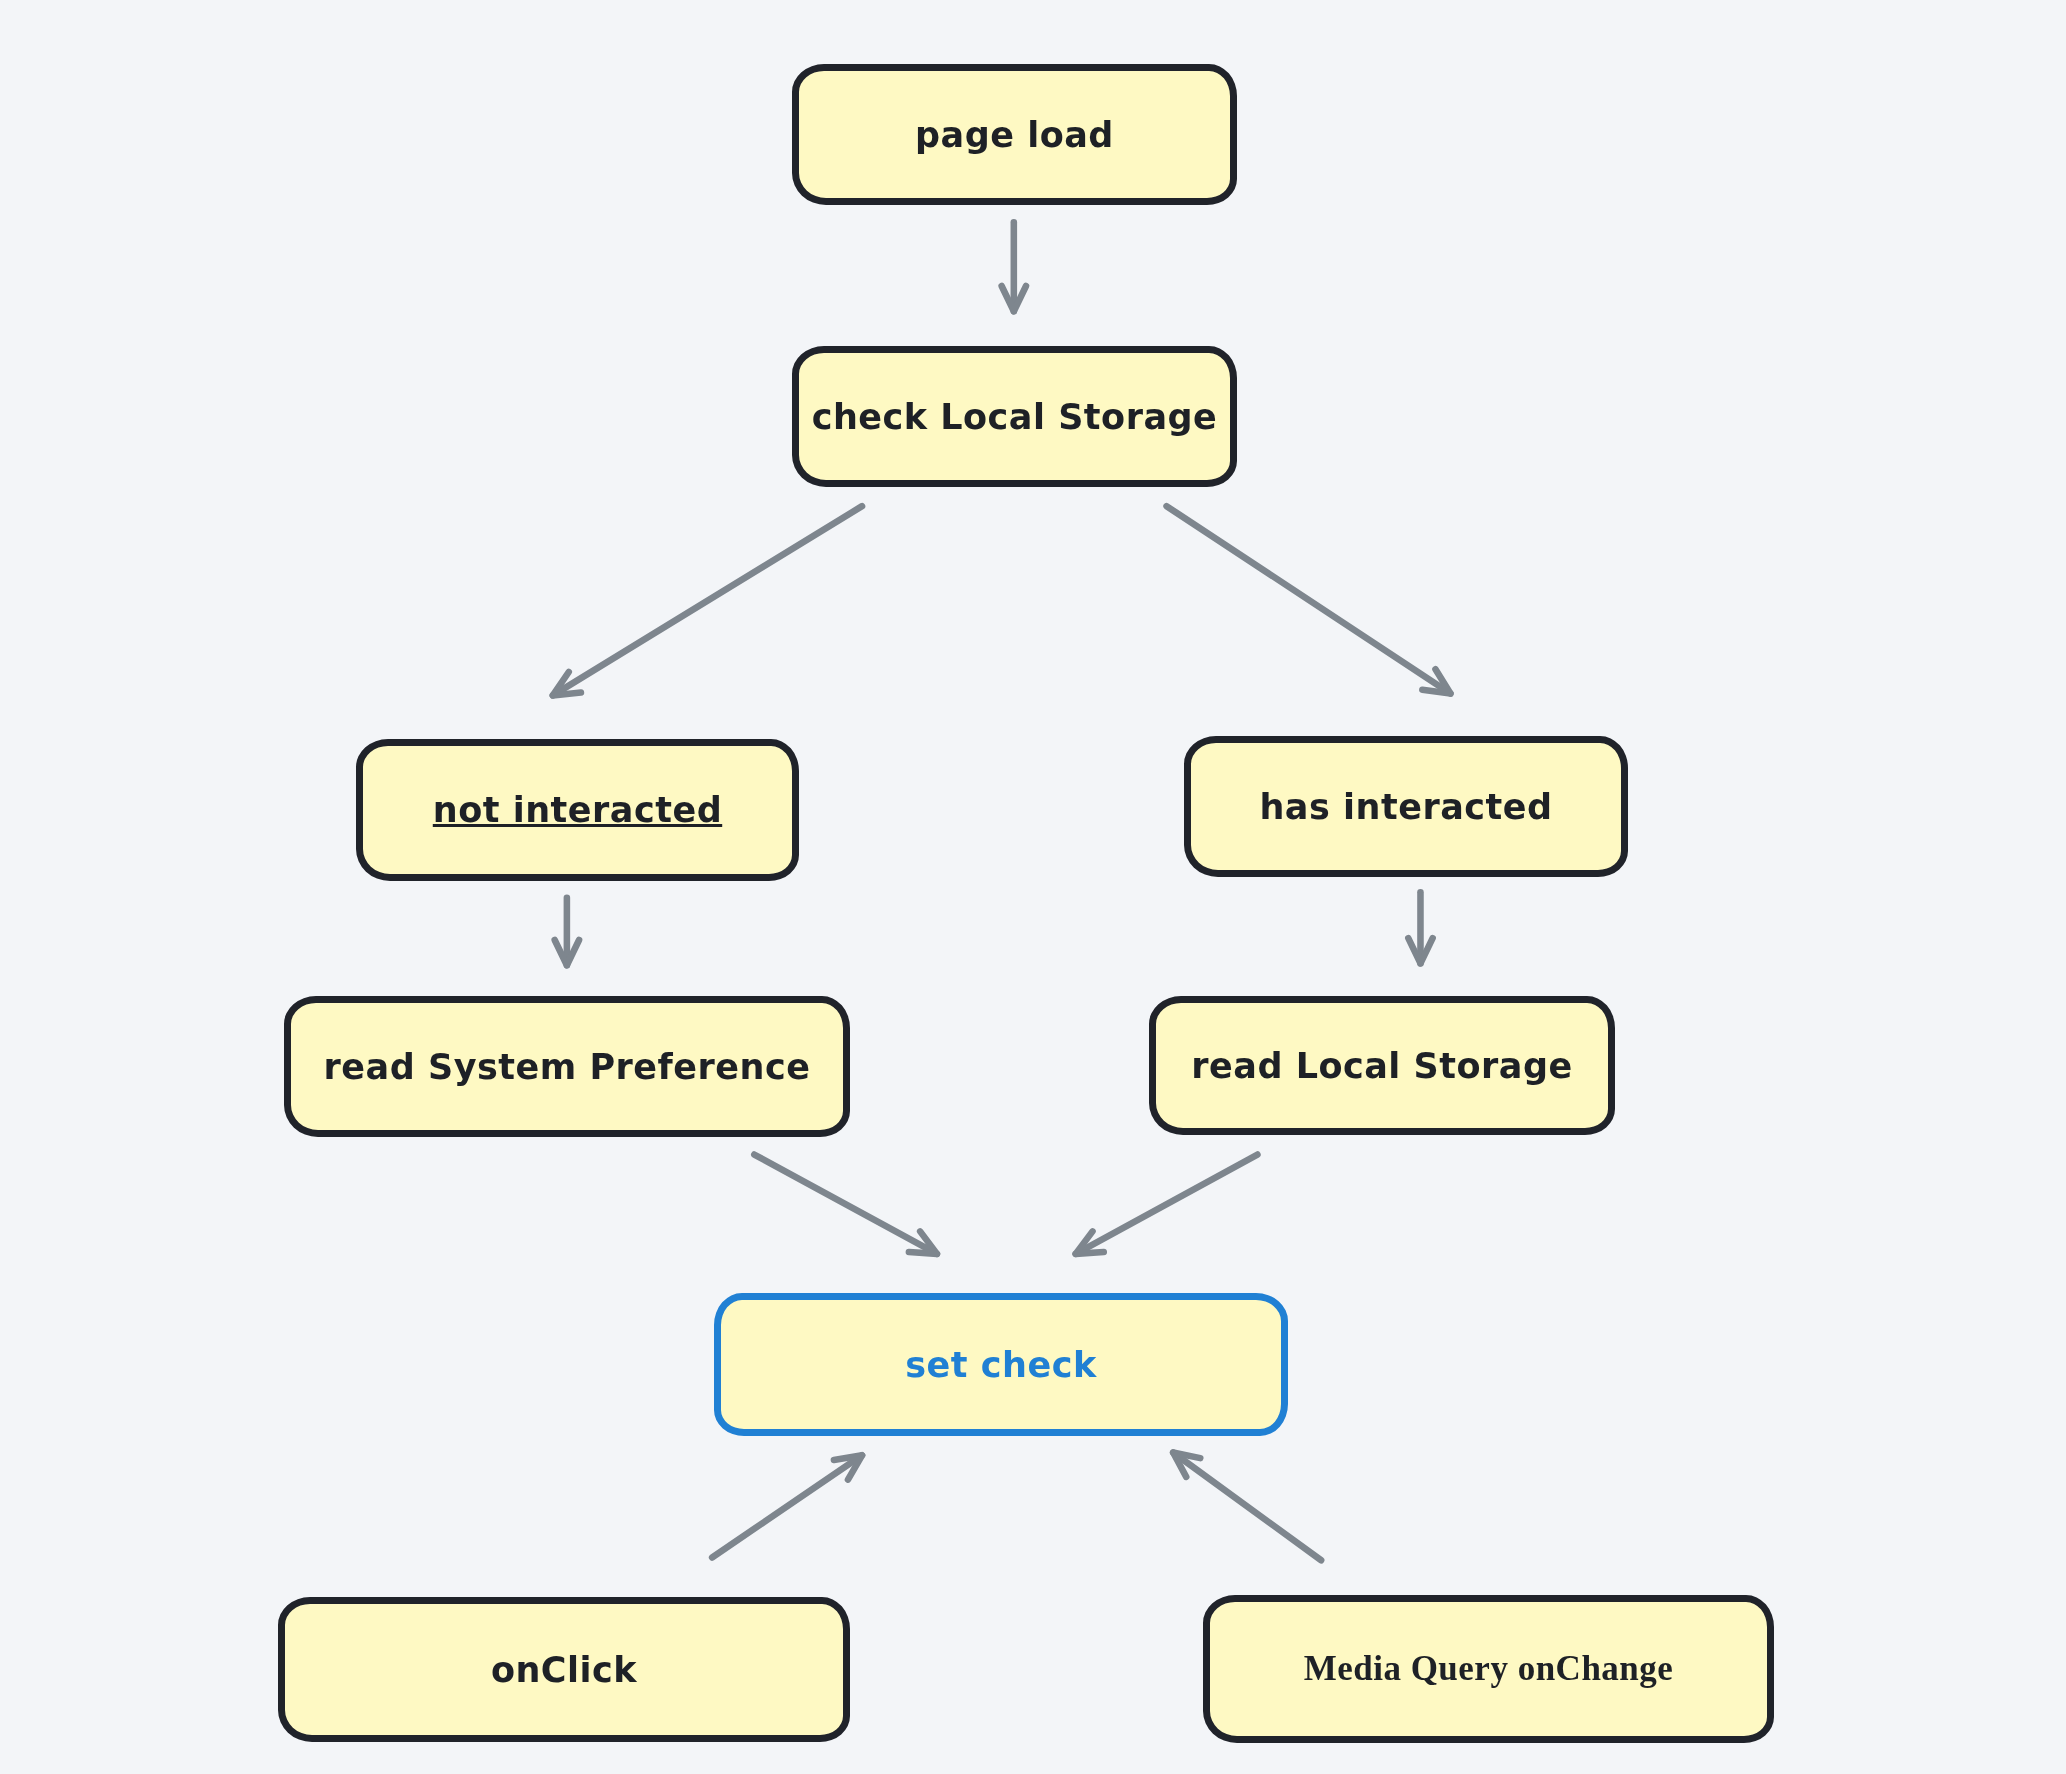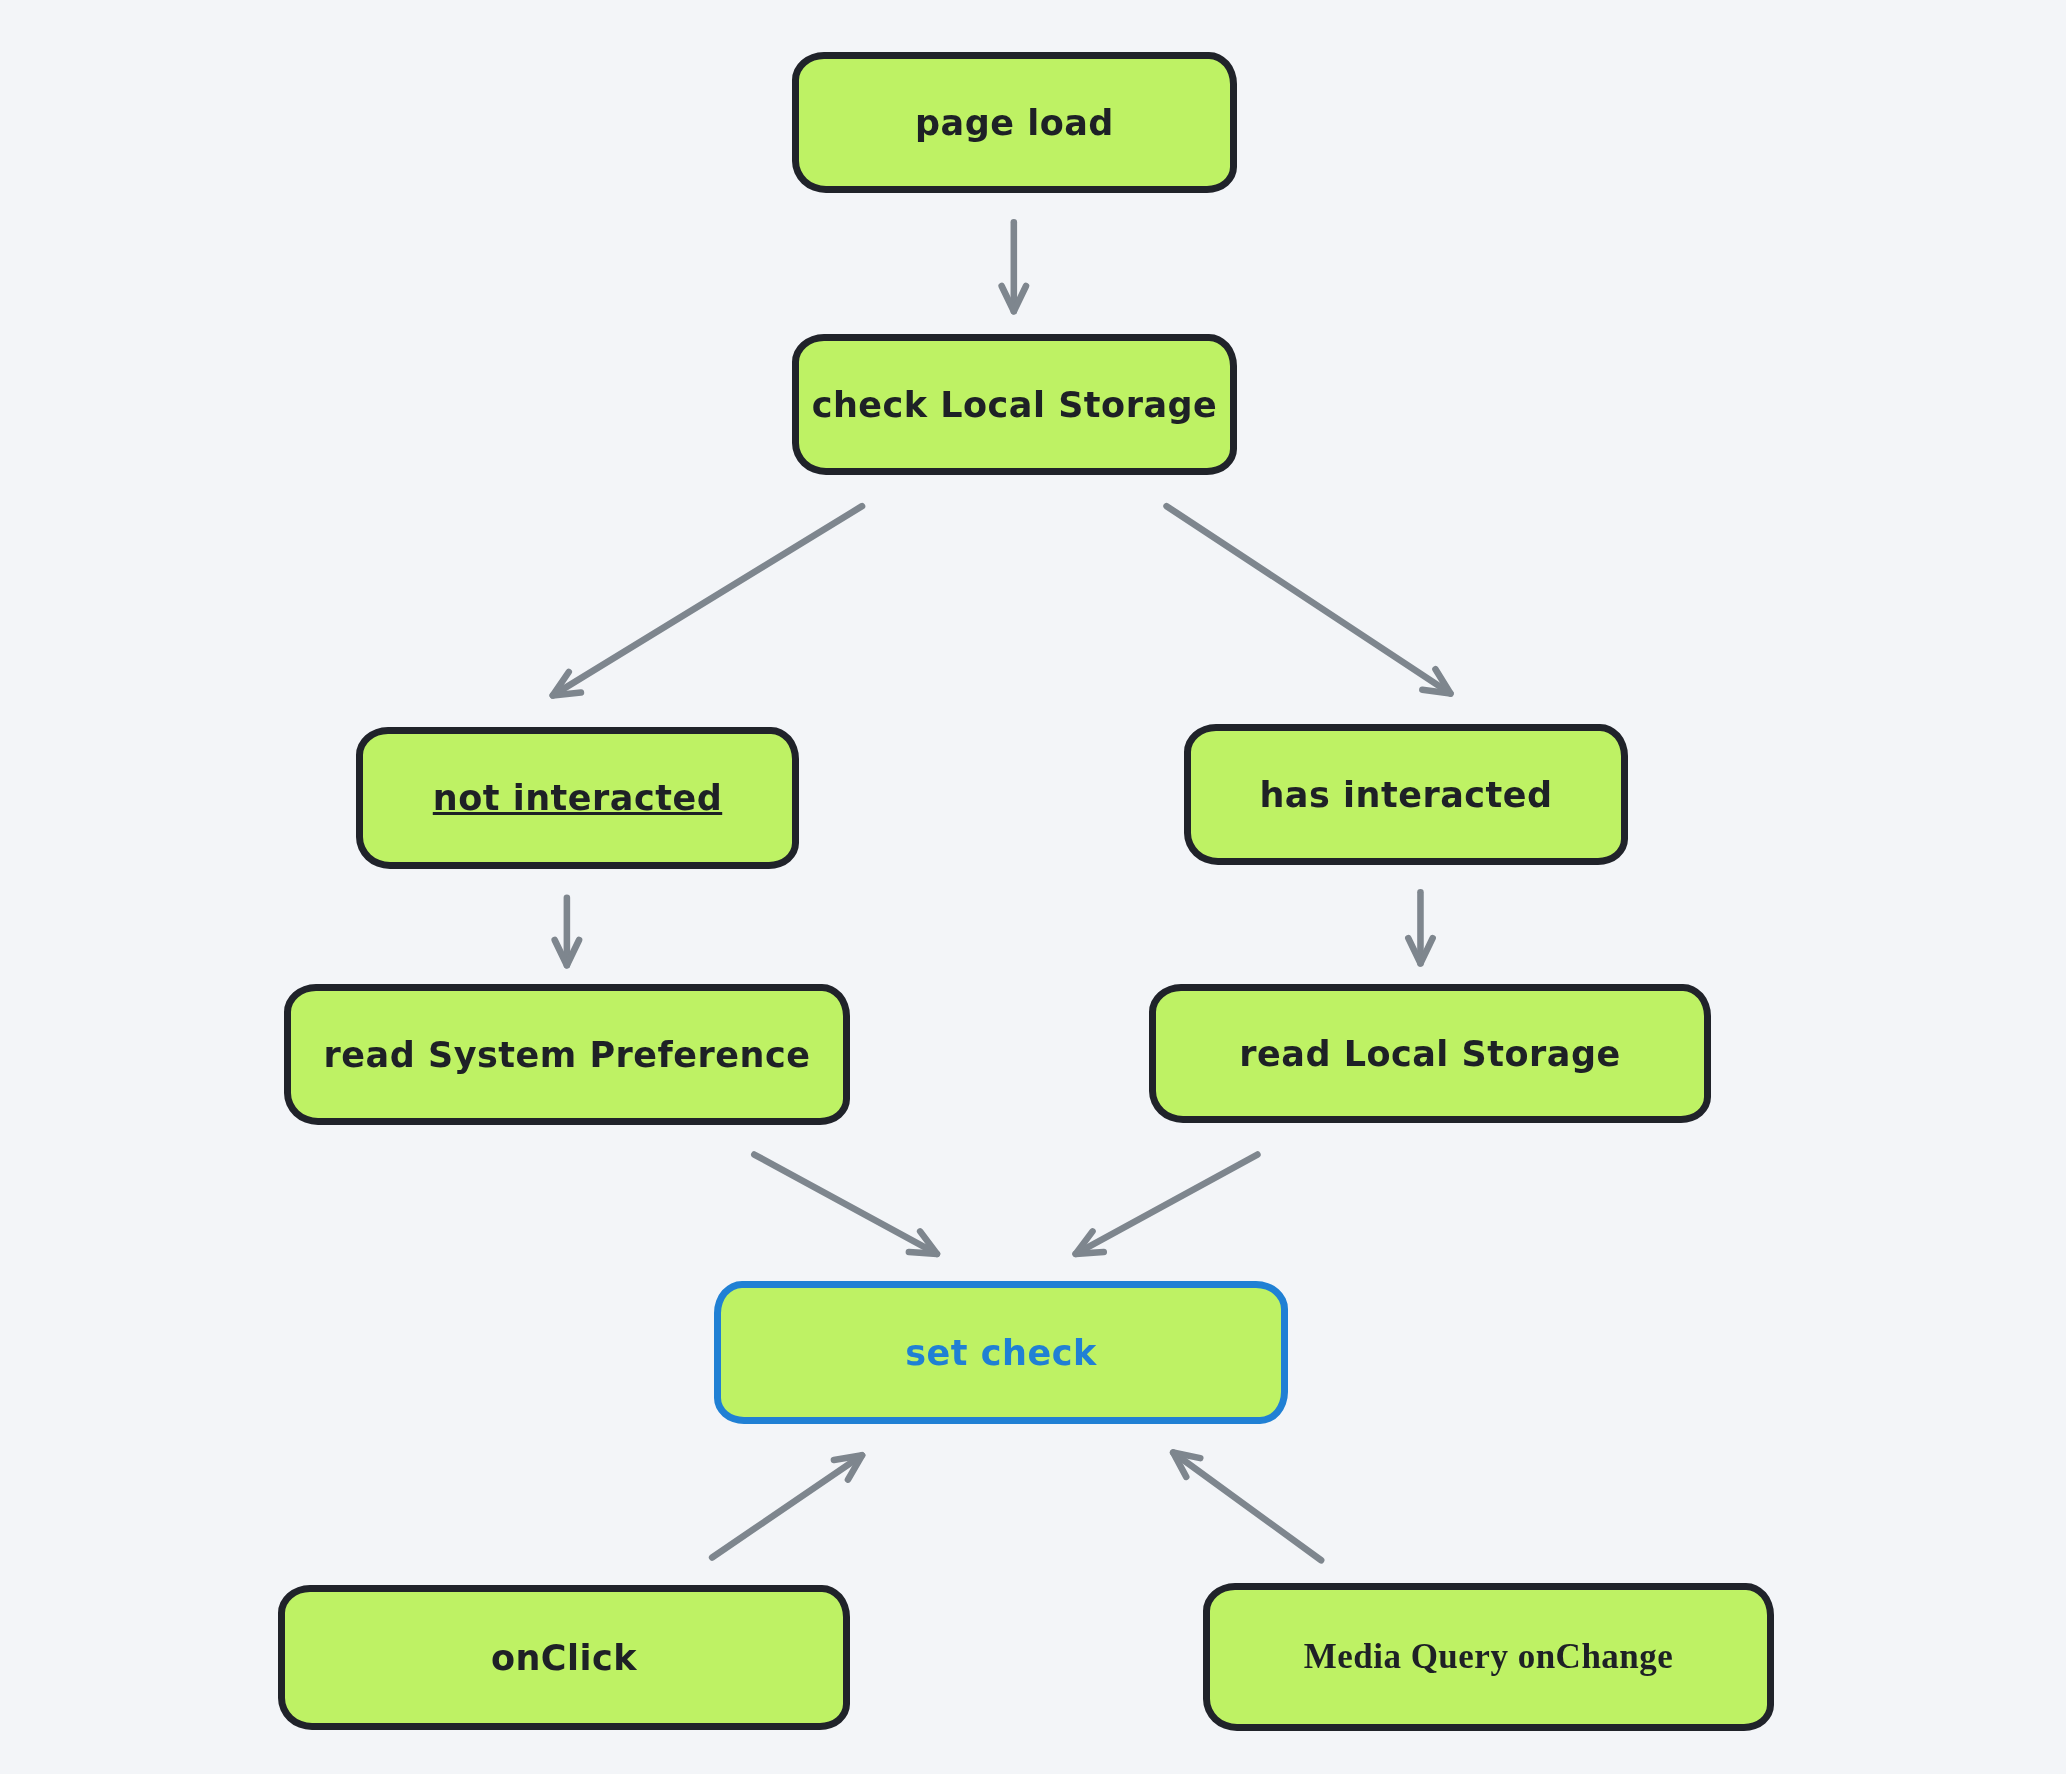--- a/index.html
+++ b/index.html
@@ -18,44 +18,45 @@
   .arrow-layer {
     position: absolute;
     left: 0; top: 0;
     width: 2067px;
     height: 1775px;
     pointer-events: none;
   }
   .node {
     position: absolute;
     box-sizing: border-box;
-    background: #bef264;
+    background: #fef9c3;
     border: 7.5px solid #20232a;
     border-radius: 32px 28px 30px 34px / 28px 32px 26px 32px;
     display: flex;
     align-items: center;
     justify-content: center;
     color: #1e2126;
     font-size: 35px;
     font-weight: 700;
     letter-spacing: 0.5px;
     text-align: center;
+    margin-top: 12px;
   }
   .node.accent {
     border-color: #2080d4;
     color: #2080d4;
     border-radius: 28px 32px 28px 30px / 32px 28px 32px 26px;
   }
   
   #n-page-load              { left: 792px;  top: 52px;   width: 445px; height: 141px; }
   #n-check-local-storage    { left: 792px;  top: 334px;  width: 445px; height: 141px; }
   #n-not-interacted         { left: 356px;  top: 727px;  width: 443px; height: 142px; text-decoration: underline; }
   #n-has-interacted         { left: 1184px; top: 724px;  width: 444px; height: 141px; }
   #n-read-system-preference { left: 284px;  top: 984px; width: 566px; height: 141px; justify-content: center; }
-  #n-read-local-storage     { left: 1149px; top: 984px; width: 562px; height: 139px; }
+  #n-read-local-storage     { left: 1149px; top: 984px; width: 466px; height: 139px; }
   #n-set-theme              { left: 714px;  top: 1281px; width: 574px; height: 143px; }
   #n-onclick                { left: 278px;  top: 1585px; width: 572px; height: 145px; align-items: center; }
   #n-media-query-onchange   { left: 1203px; top: 1583px; width: 571px; height: 148px; font-family: Liberation Serif, serif; }
 </style>
 </head>
 <body>
 
 <div class="canvas">
 
   <svg class="arrow-layer" viewBox="0 0 2206 1894" fill="none" stroke="#7e868e" stroke-width="7" stroke-linecap="round" stroke-linejoin="round">

